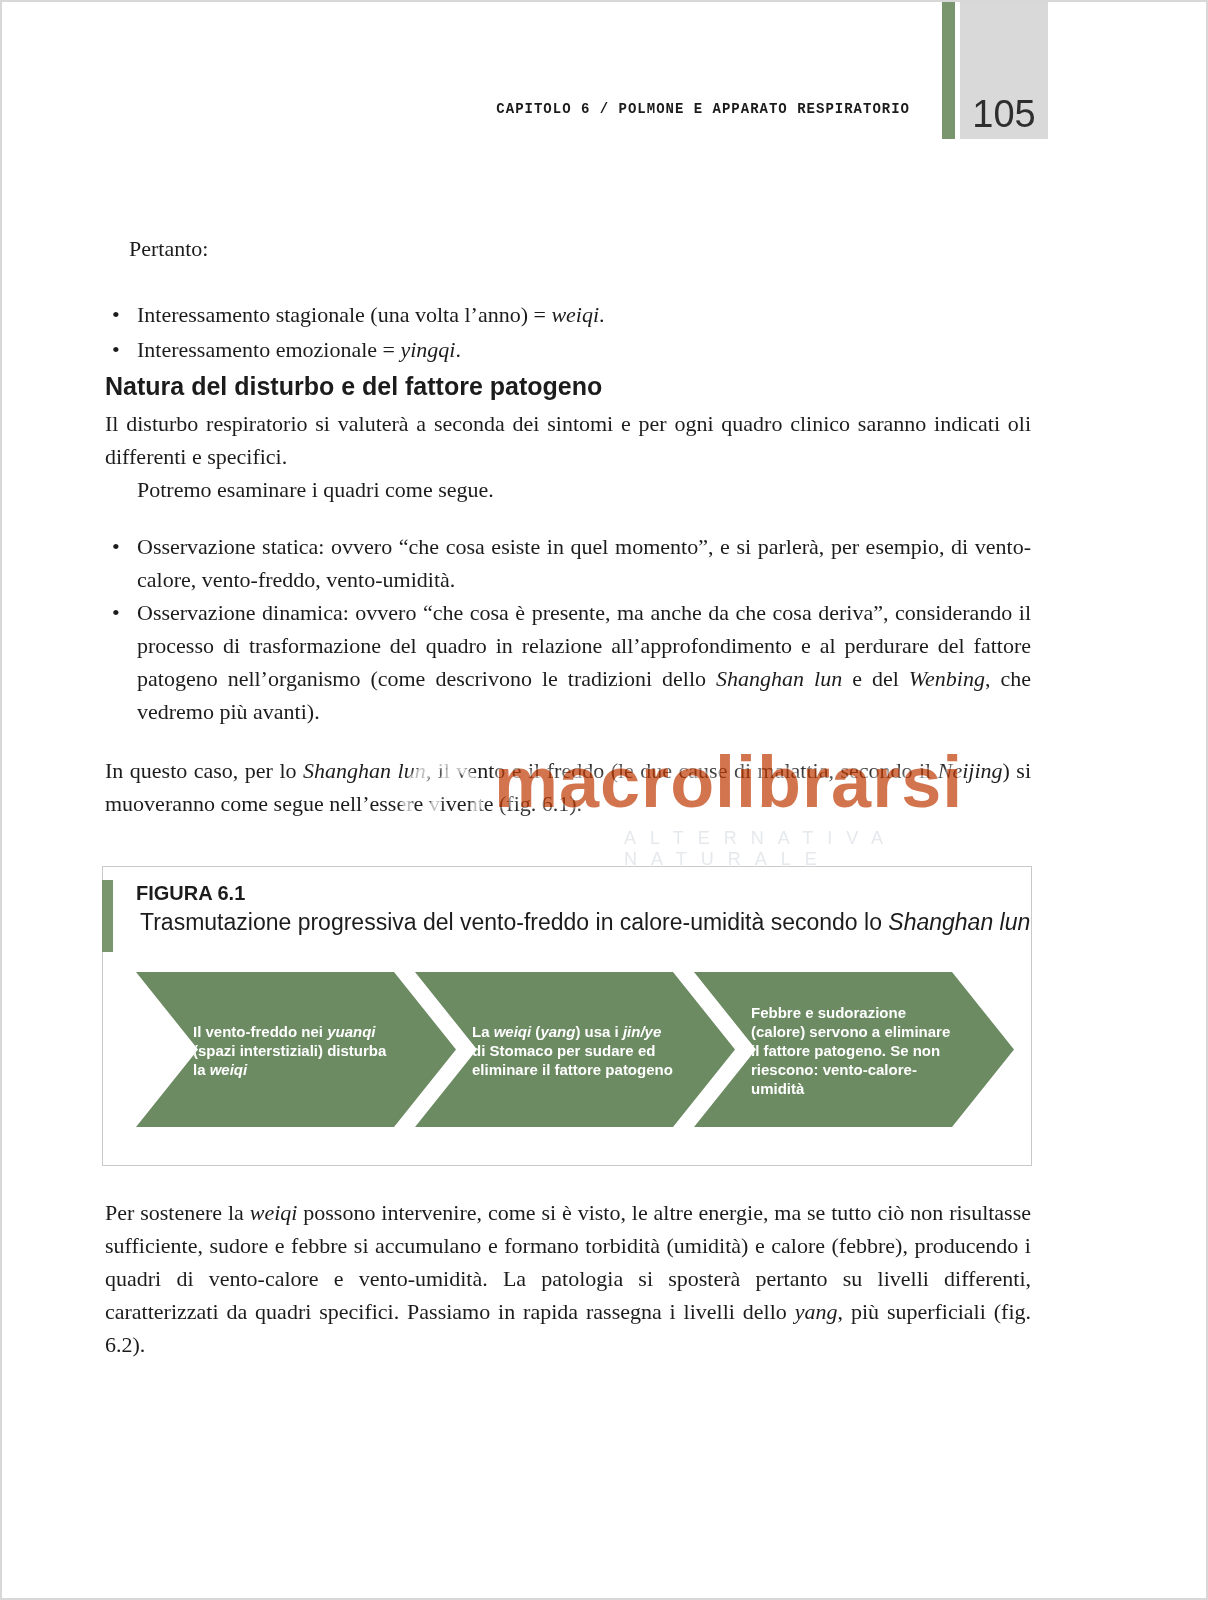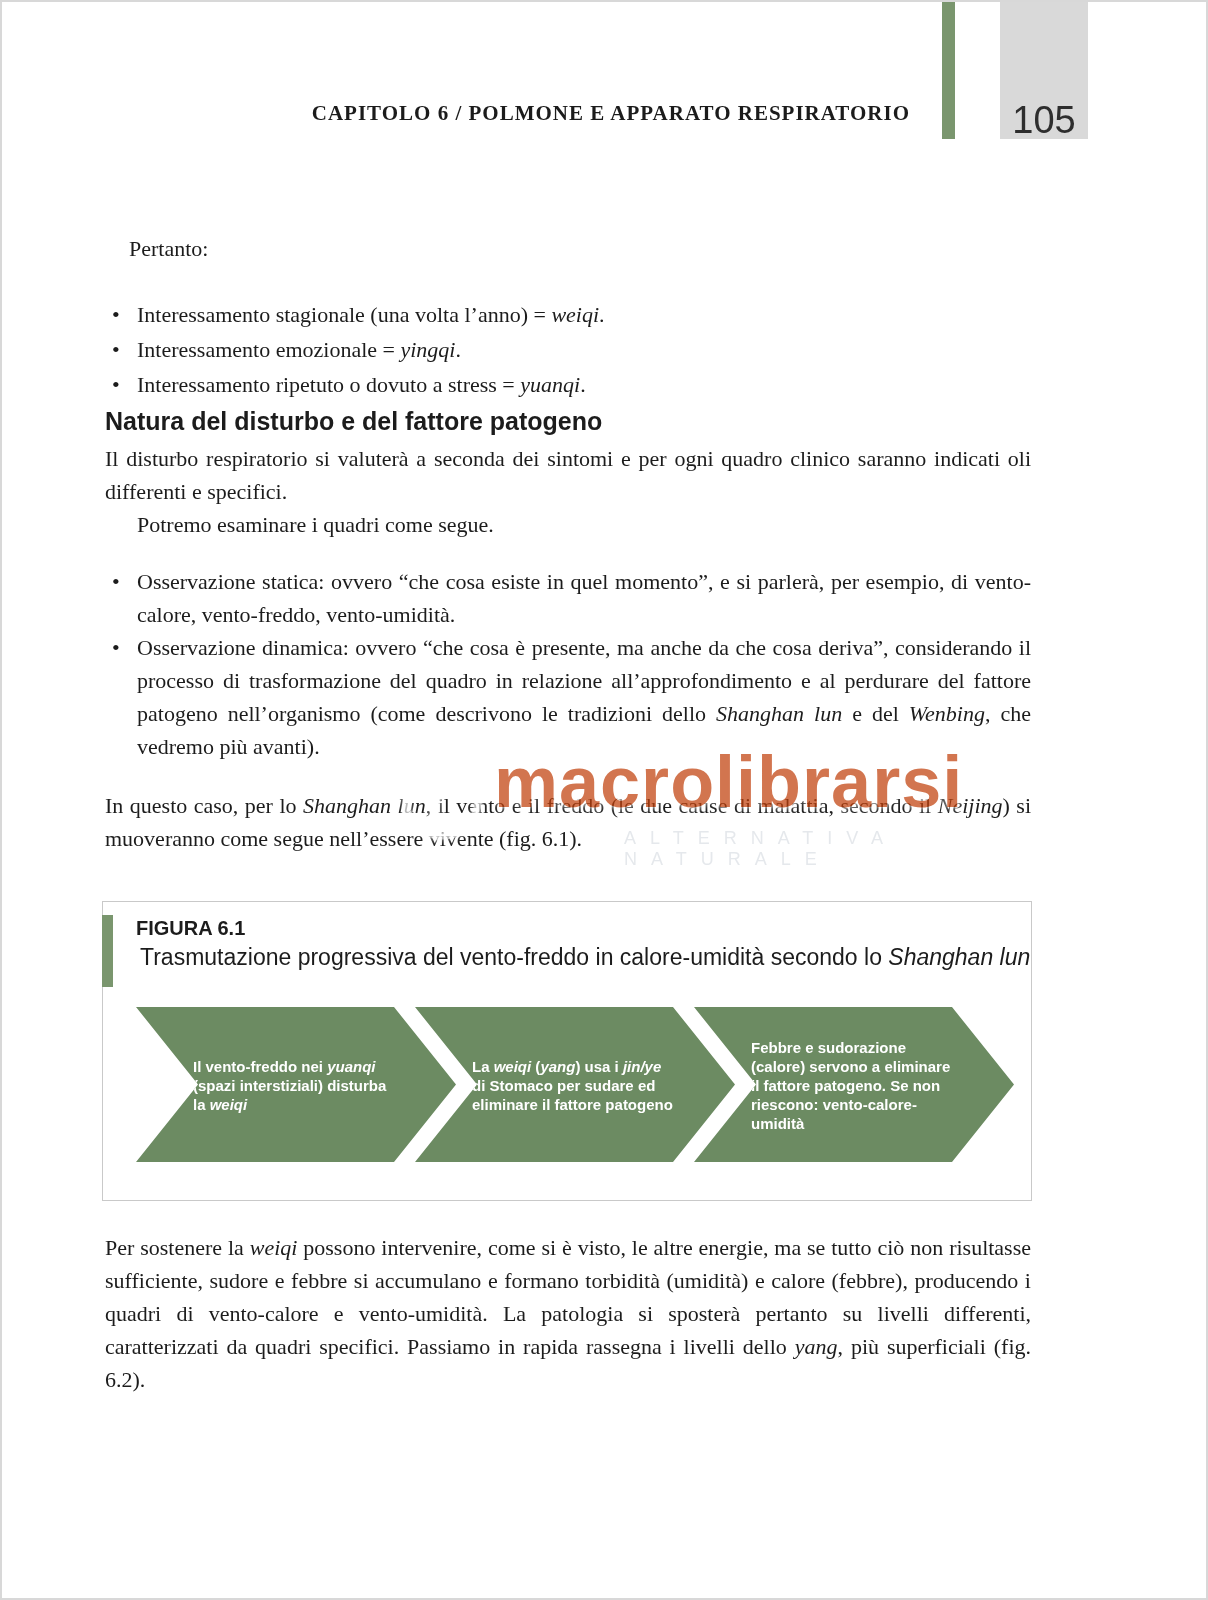--- a/index.html
+++ b/index.html
@@ -16,33 +16,33 @@
     width:1208px;height:1600px;
     background:#fff;
     border:2px solid #d8d8d8;
     overflow:hidden;
     color:var(--ink);
     font-family:"Liberation Serif","DejaVu Serif",serif;
   }
   
   .chapter-head{
     position:absolute;top:99px;right:296px;
-    font-family:Liberation Serif, serif;
-    font-weight:bold;font-size:21px;letter-spacing:1px;
+    font-family:Liberation Mono, monospace;
+    font-weight:bold;font-size:14px;letter-spacing:1px;
     color:#1b1b1b;text-transform:uppercase;white-space:nowrap;
   }
   .head-bar{
     position:absolute;left:940px;top:0;width:13px;height:137px;
     background:var(--accent-green);
   }
   .pagenum-box{
     position:absolute;left:958px;top:0;width:88px;height:137px;
     background:var(--pagenum-bg);
     display:flex;align-items:flex-end;justify-content:center;
-    margin-left:40px;
+    padding-bottom:6px;
   }
   .pagenum{
     font-family:"Liberation Sans","DejaVu Sans",sans-serif;
     font-size:38px;color:#2e2e2e;line-height:1;
   }
   
   .watermark{
     position:absolute;left:392px;top:740px;width:780px;height:120px;
     z-index:3;pointer-events:none;opacity:.72;
     display:flex;align-items:flex-start;
@@ -152,21 +152,20 @@
     </div>
   </div>
 
   <div class="content">
 
     <p class="lead">Pertanto:</p>
 
     <ul class="dotlist list-energies">
       <li><span>Interessamento stagionale (una volta l’anno) = </span><i>weiqi</i><span>.</span></li>
       <li><span>Interessamento emozionale = </span><i>yingqi</i><span>.</span></li>
-      <li><span>Interessamento ripetuto o dovuto a stress = </span><i>yuanqi</i><span>.</span></li>
     </ul>
 
     <h2 class="section-heading">Natura del disturbo e del fattore patogeno</h2>
     <p>Il disturbo respiratorio si valuterà a seconda dei sintomi e per ogni quadro clinico saranno indicati oli differenti e specifici.</p>
     <p class="indent-first">Potremo esaminare i quadri come segue.</p>
 
     <ul class="dotlist list-observations">
       <li><span>Osservazione statica: ovvero “che cosa esiste in quel momento”, e si parlerà, per esempio, di vento-calore, vento-freddo, vento-umidità.</span></li>
       <li><span>Osservazione dinamica: ovvero “che cosa è presente, ma anche da che cosa deriva”, considerando il processo di trasformazione del quadro in relazione all’approfondimento e al perdurare del fattore patogeno nell’organismo (come descrivono le tradizioni dello </span><i>Shanghan lun</i><span> e del </span><i>Wenbing</i><span>, che vedremo più avanti).</span></li>
     </ul>

